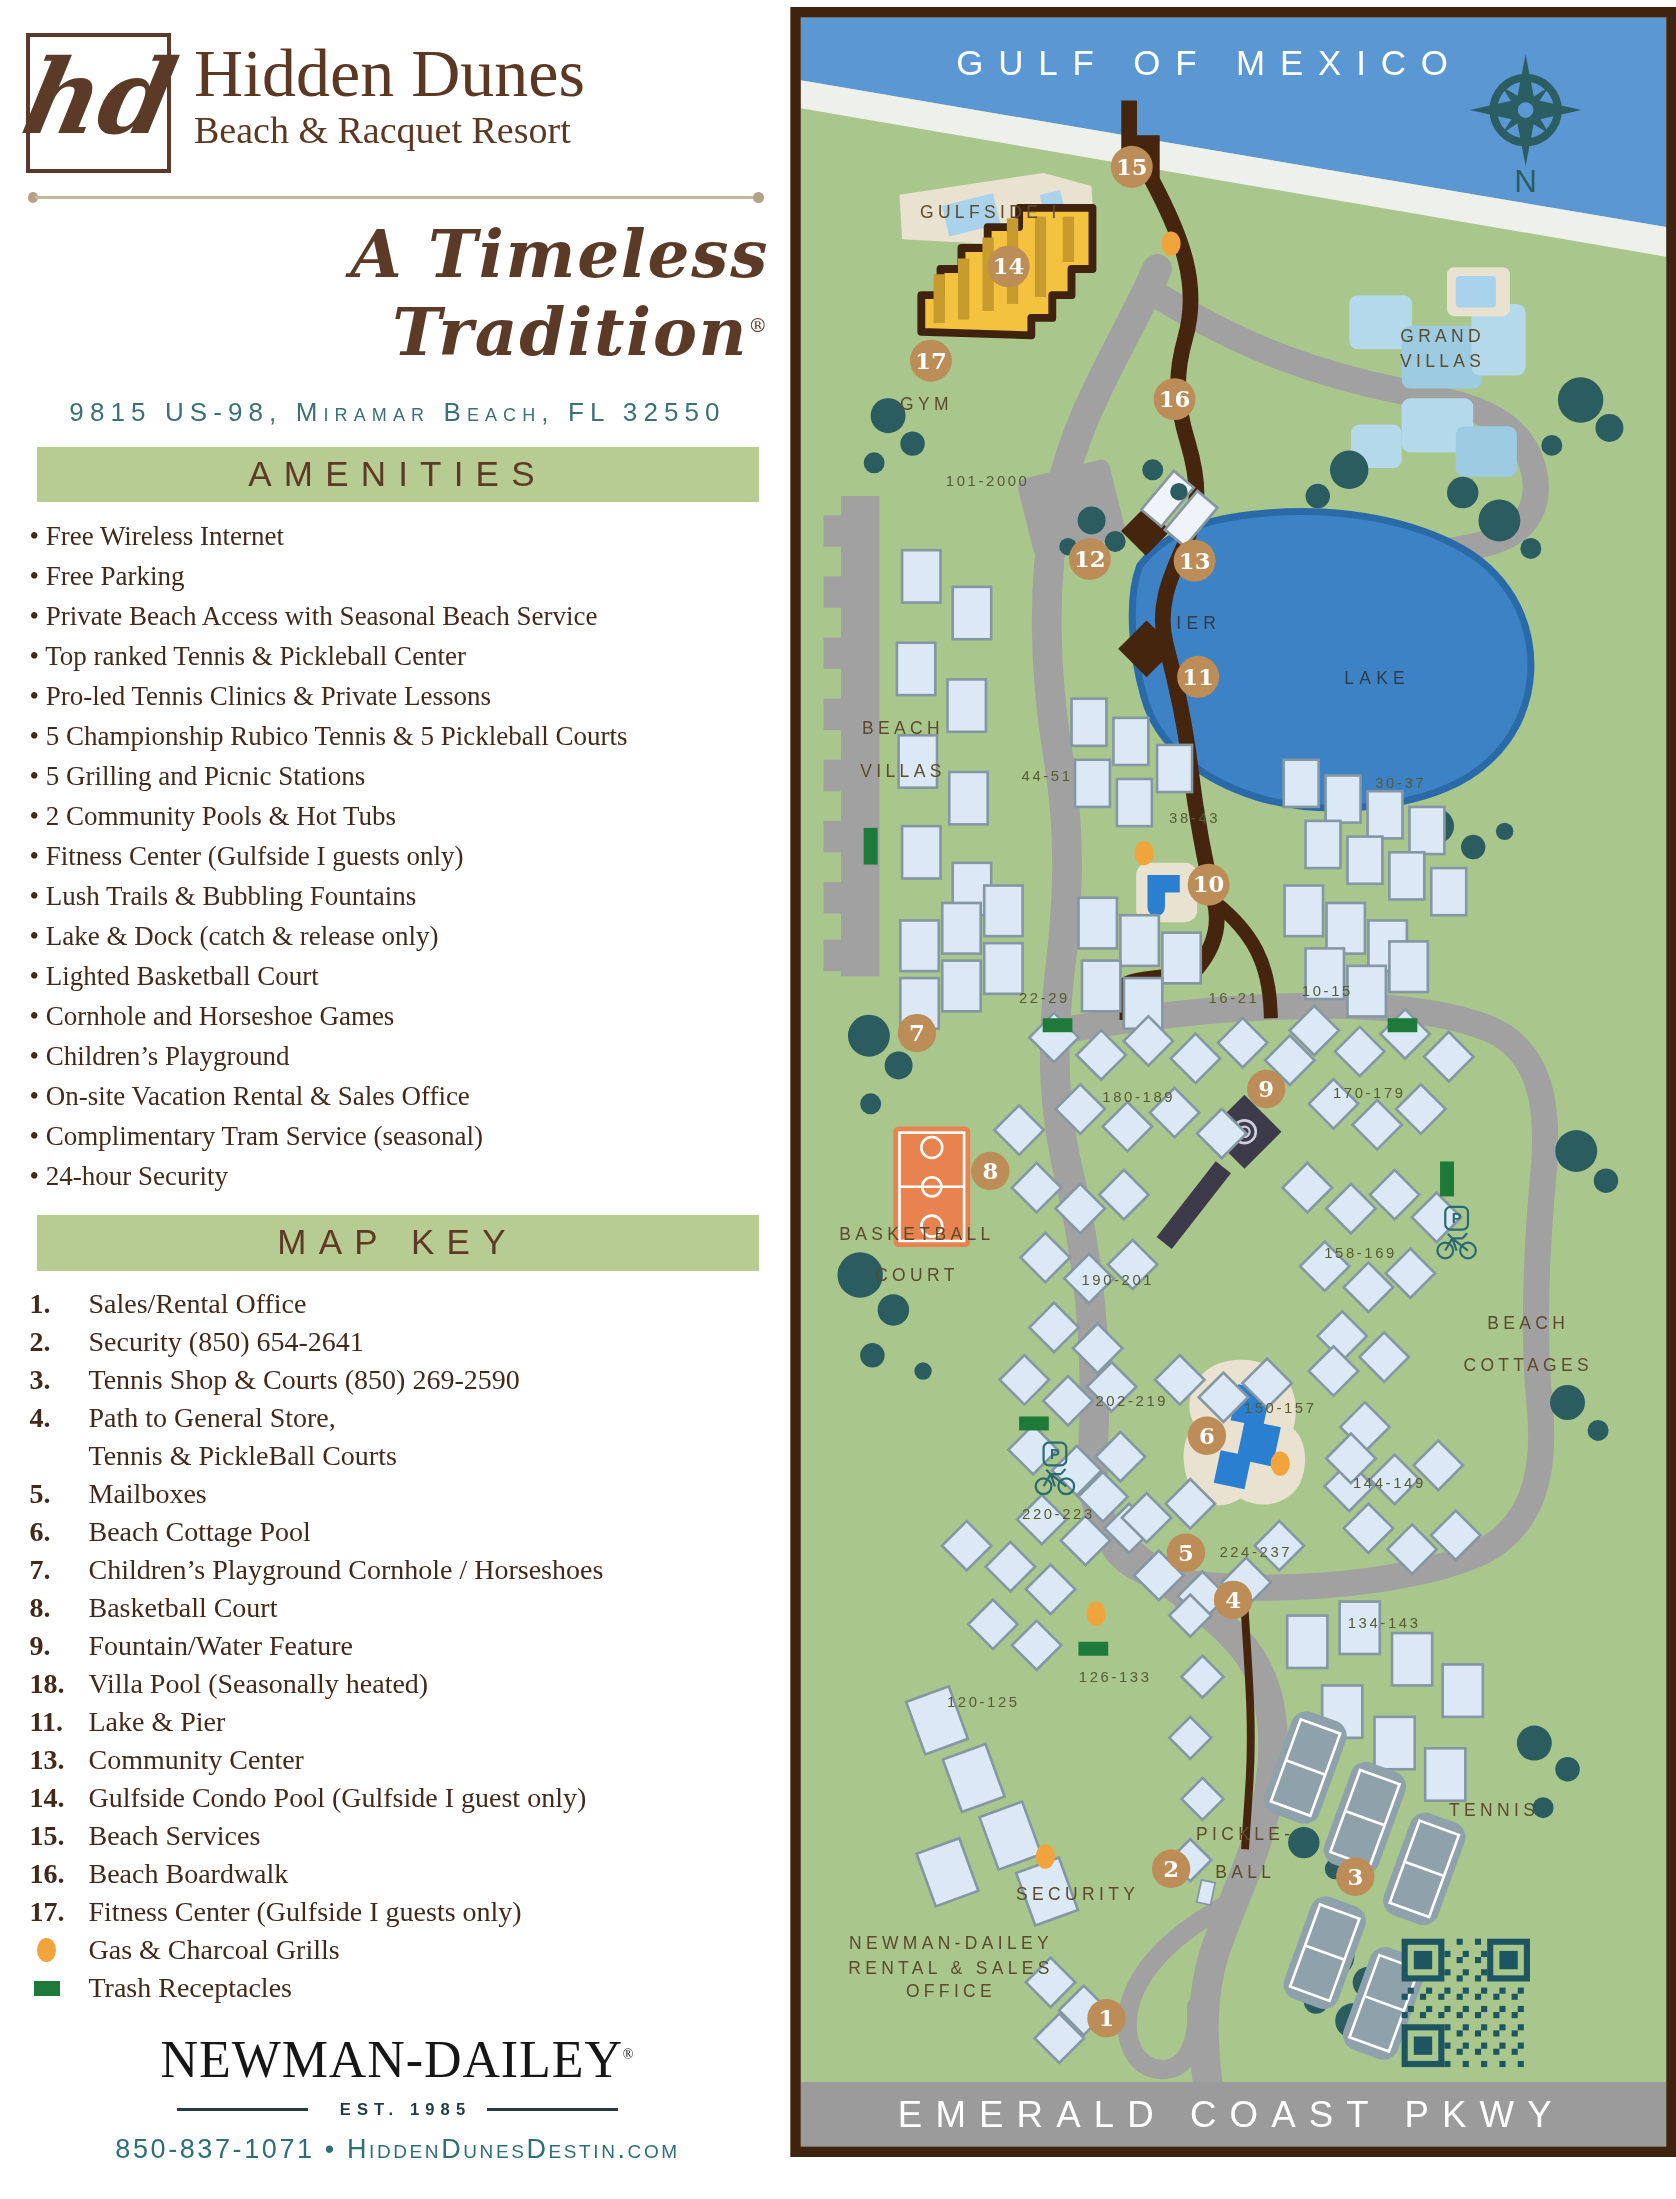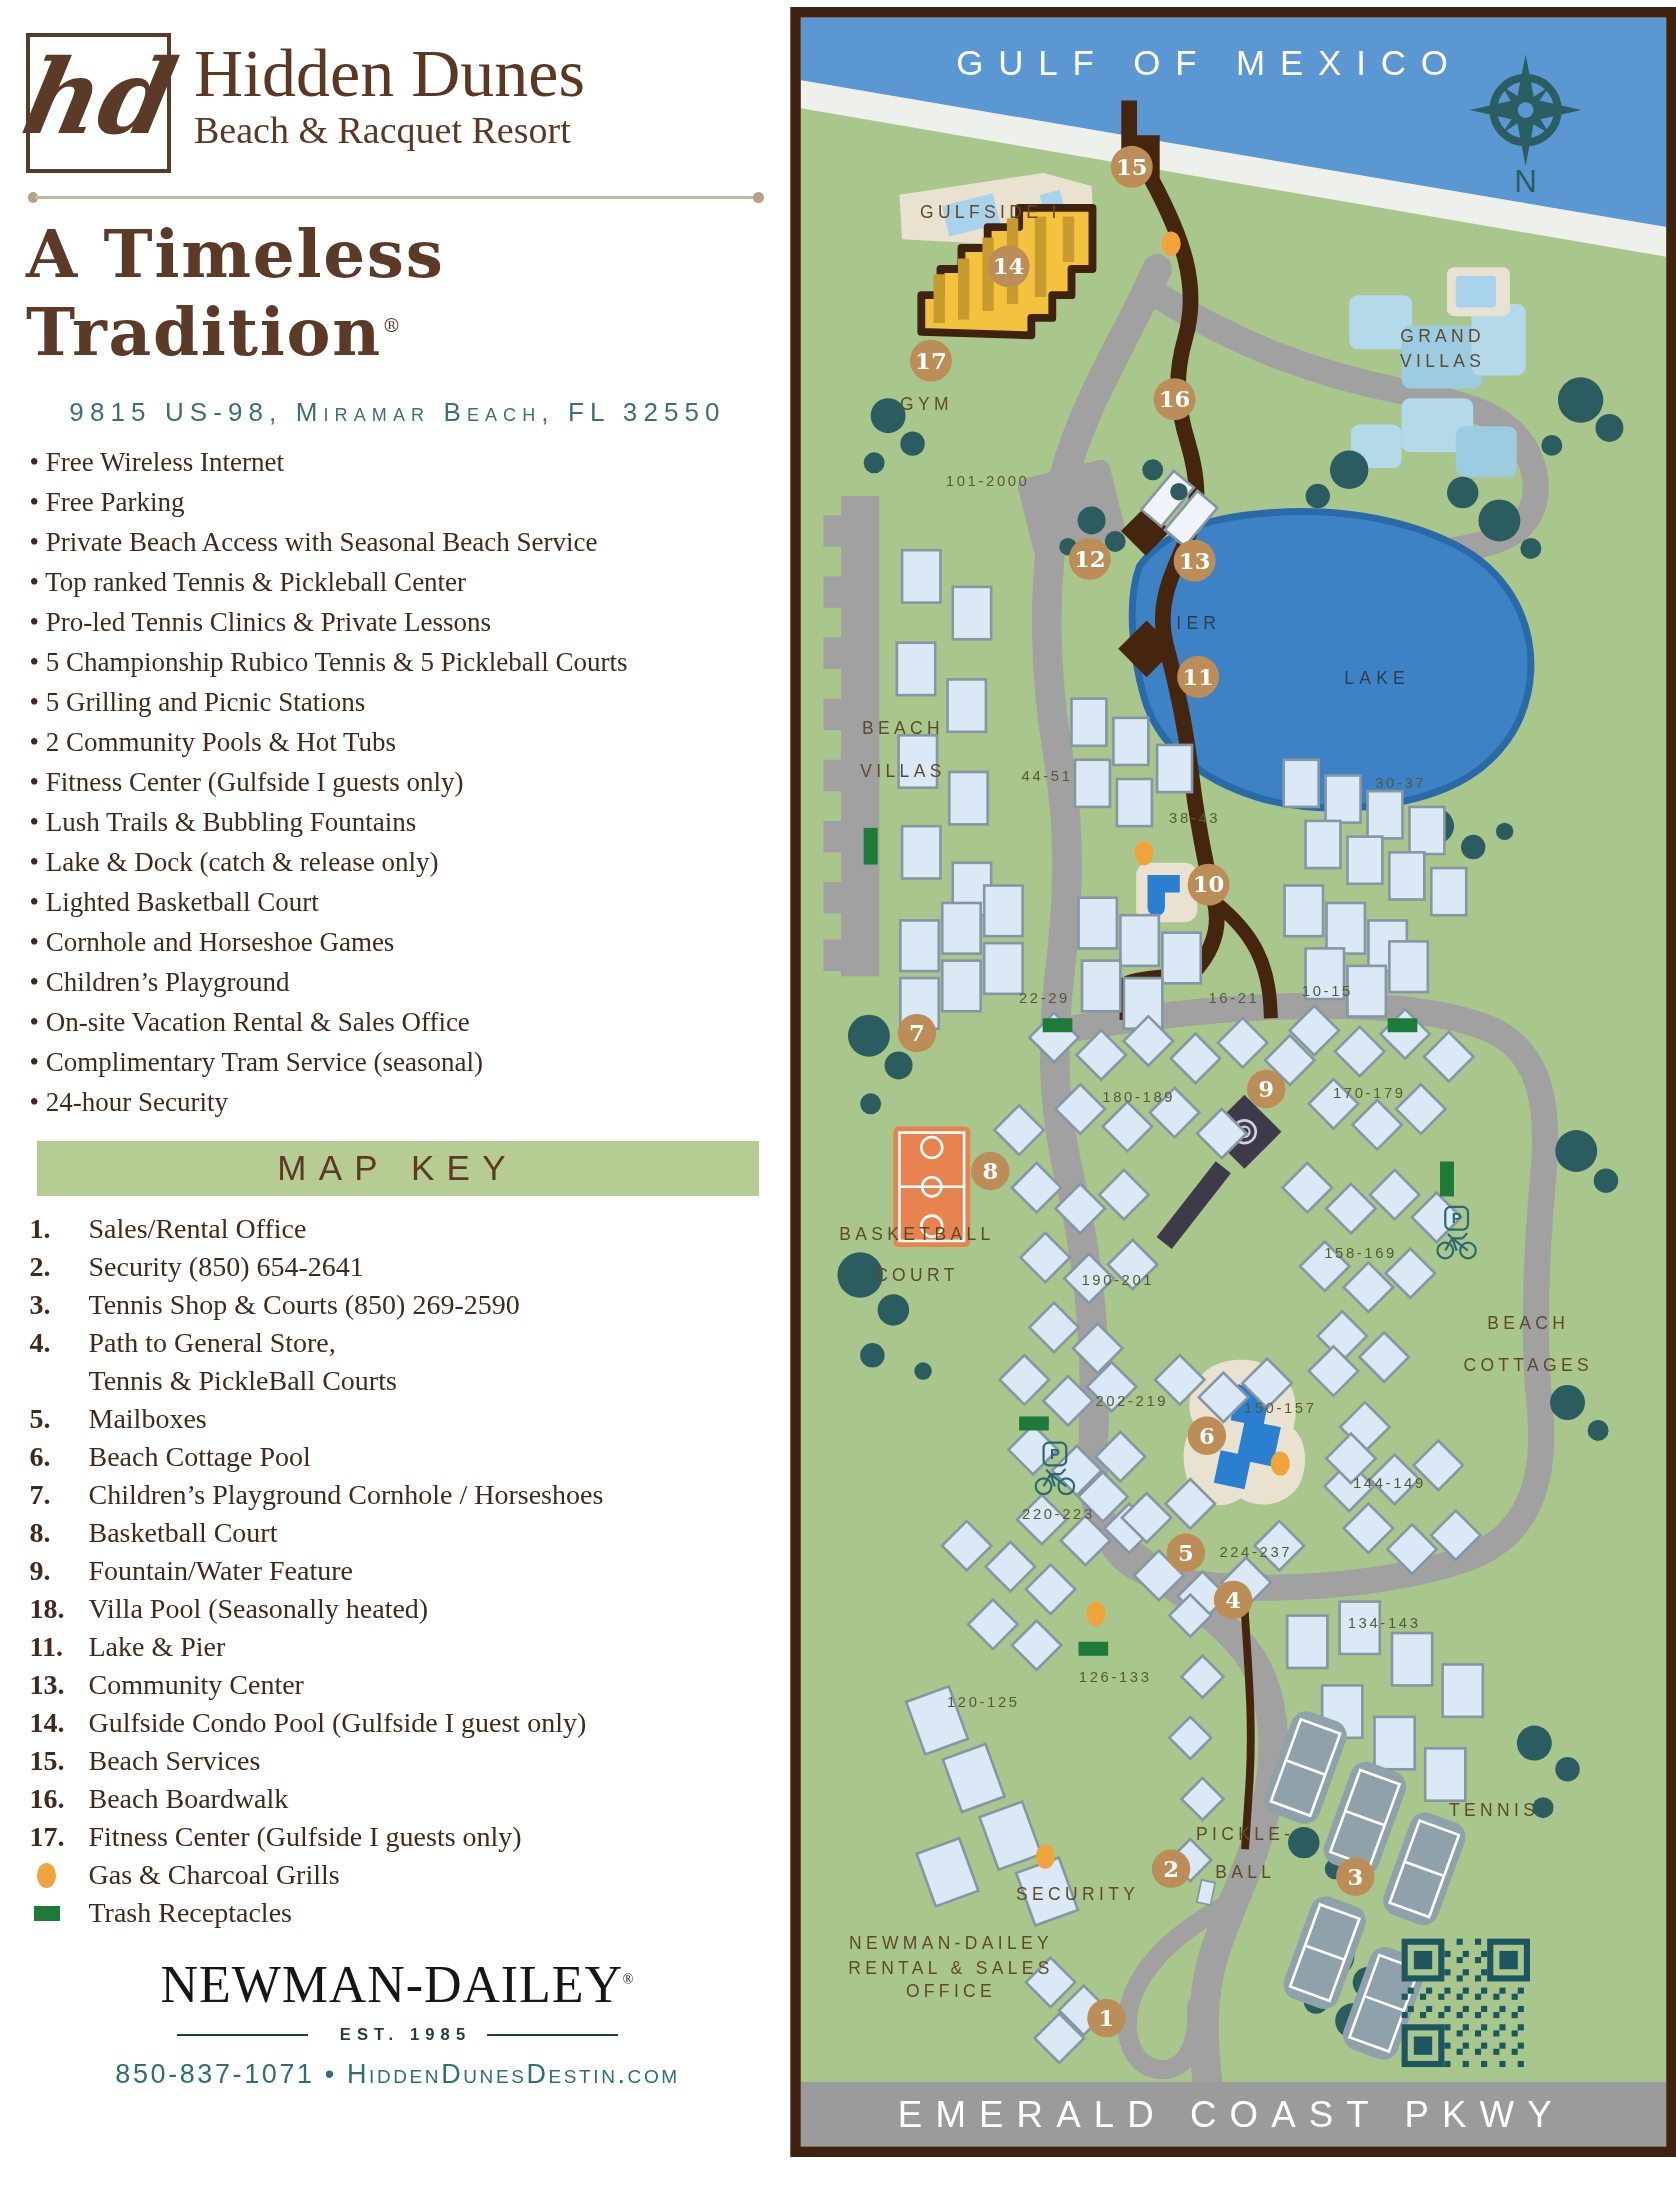--- a/index.html
+++ b/index.html
@@ -12,21 +12,21 @@
     display:flex;align-items:center;justify-content:center;}
   .monogram span{font-family:"DejaVu Serif",serif;font-style:italic;font-weight:700;
     font-size:103px;color:#5c3a28;transform:skewX(-12deg) translateY(-7px);}
   .brand-text{padding-top:5.2px;}
   .brand-name{font-family:"Liberation Serif",serif;font-size:68px;line-height:70px;color:#5c3823;}
   .brand-sub{font-family:"Liberation Serif",serif;font-size:38px;line-height:45px;color:#5c3823;}
   .divider{position:relative;margin:19px 5.2px 0 1.7px;height:10.5px;}
   .divider .bar{position:absolute;left:7px;right:7px;top:3.5px;height:3.5px;background:#c6b69e;}
   .divider .dot{position:absolute;top:0;width:10.5px;height:10.5px;border-radius:50%;background:#b3a188;}
   .divider .dot.l{left:0;} .divider .dot.r{right:0;}
-  .tagline{margin-top:12.2px;text-align:left;font-family:"DejaVu Serif",serif;
+  .tagline{margin-top:12.2px;text-align:right;font-family:"DejaVu Serif",serif;font-style:italic;
     font-weight:700;font-size:66px;color:#5c3a28;letter-spacing:1.7px;}
   .tagline sup{font-size:19px;font-weight:400;}
   .address{margin-top:26px;text-align:center;color:#3c7077;font-size:26px;letter-spacing:6.1px;
     font-variant:small-caps;}
   .band{margin:19px 10.5px 0 10.5px;background:#b7cc92;color:#5d3a24;text-align:center;
     font-size:35px;letter-spacing:12.2px;padding:7px 0 8.7px 0;}
   ul.amenities{list-style:none;margin:14px 0 0 3.5px;padding:0;
     font-family:"Liberation Serif",serif;font-size:27px;line-height:40px;color:#42291a;}
   ul.amenities li:before{content:"• ";}
   .keylist{margin:14px 0 0 3.5px;font-family:"Liberation Serif",serif;font-size:28px;
@@ -78,20 +78,21 @@
     <div class="divider">
       <div class="dot l"></div>
       <div class="bar"></div>
       <div class="dot r"></div>
     </div>
 
     <div class="tagline"><span>A Timeless Tradition</span><sup>®</sup></div>
 
     <div class="address">9815 US-98, Miramar Beach, FL 32550</div>
 
+    <div class="band">AMENITIES</div>
 
     <ul class="amenities">
       <li>Free Wireless Internet</li>
       <li>Free Parking</li>
       <li>Private Beach Access with Seasonal Beach Service</li>
       <li>Top ranked Tennis &amp; Pickleball Center</li>
       <li>Pro-led Tennis Clinics &amp; Private Lessons</li>
       <li>5 Championship Rubico Tennis &amp; 5 Pickleball Courts</li>
       <li>5 Grilling and Picnic Stations</li>
       <li>2 Community Pools &amp; Hot Tubs</li>

